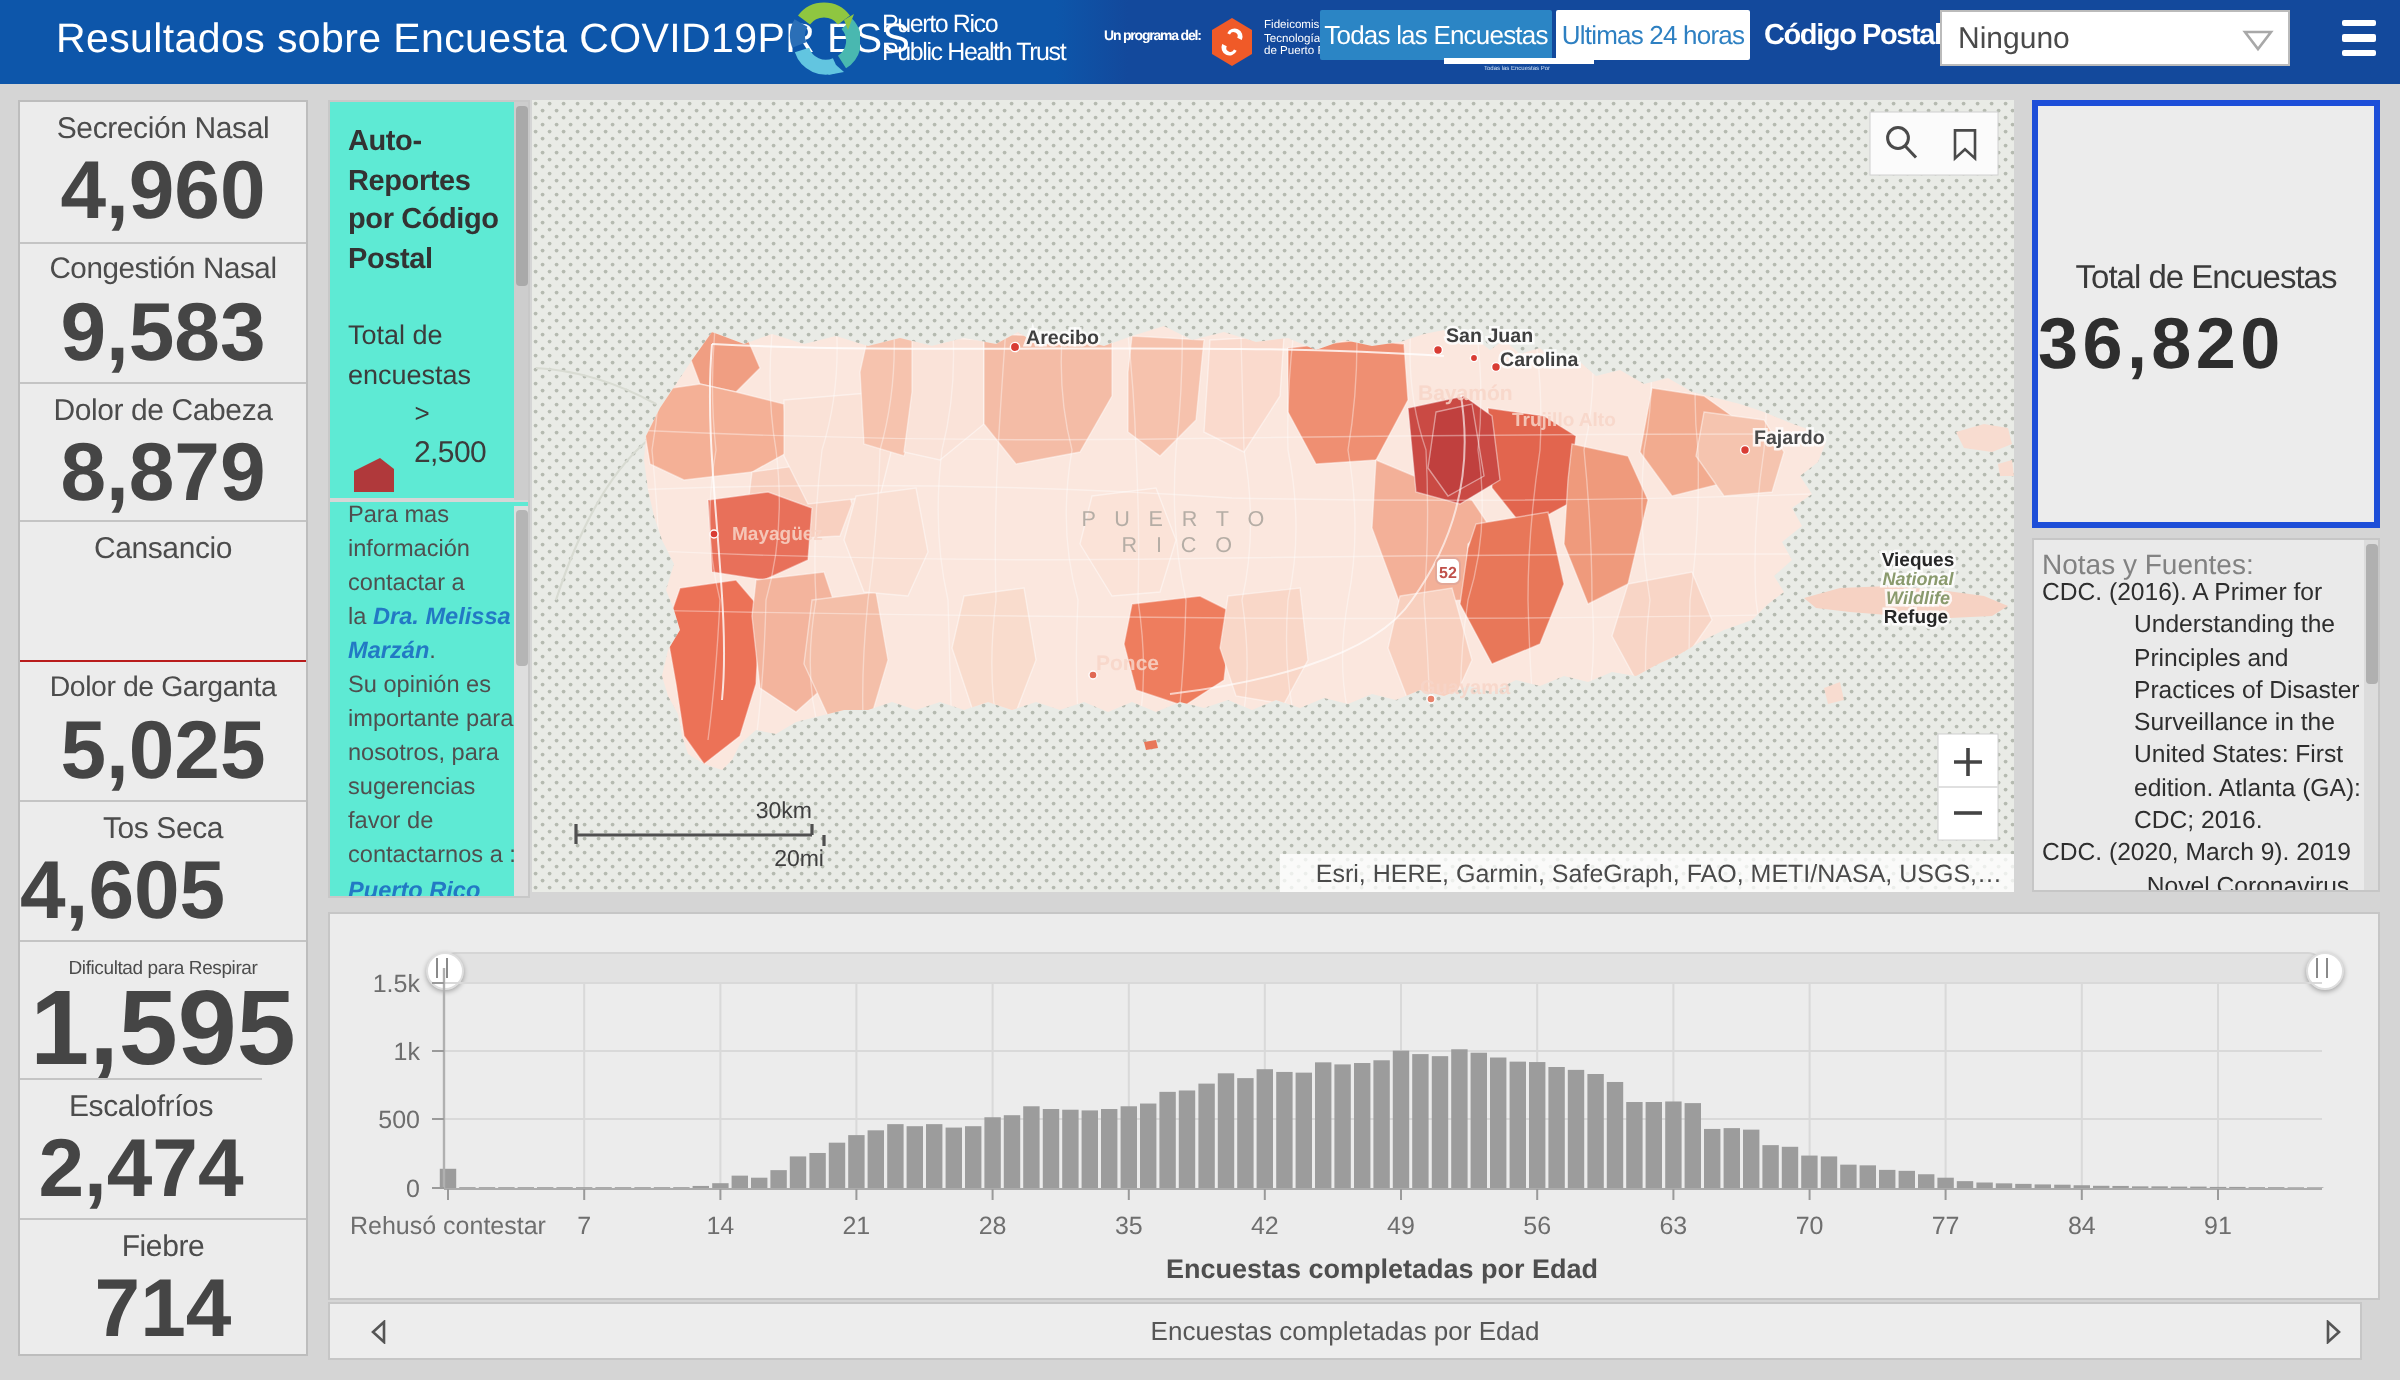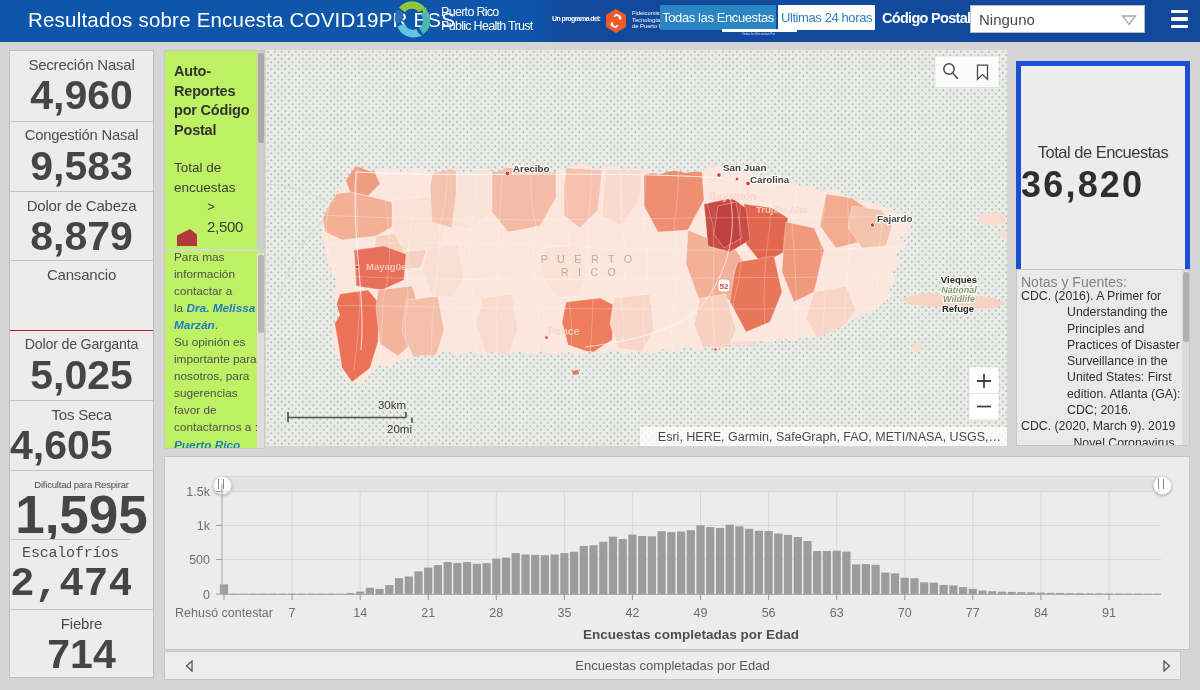--- a/index.html
+++ b/index.html
@@ -68,31 +68,31 @@
 <div style="position:absolute;left:0;top:24px;width:100%;text-align:center;font-size:41px;line-height:40px;font-weight:700;color:#454545;letter-spacing:0px;">5,025</div>
 </div>
 <div style="position:absolute;left:0;top:348.9px;width:143px;height:69.8px;border-top:1px solid #c4c4c4;box-sizing:border-box;overflow:hidden;">
 <div style="position:absolute;left:0;top:5px;width:100%;text-align:center;font-size:15px;color:#4c4c4c;white-space:nowrap;letter-spacing:-0.2px;">Tos Seca</div>
 <div style="position:absolute;left:0;top:24px;width:100%;text-align:left;font-size:41px;line-height:40px;font-weight:700;color:#454545;letter-spacing:0px;">4,605</div>
 </div>
 <div style="position:absolute;left:0;top:418.7px;width:143px;height:69.8px;border-top:1px solid #c4c4c4;box-sizing:border-box;overflow:hidden;">
 <div style="position:absolute;left:0;top:8px;width:100%;text-align:center;font-size:9.5px;color:#4c4c4c;white-space:nowrap;letter-spacing:-0.2px;">Dificultad para Respirar</div>
 <div style="position:absolute;left:0;top:24px;width:100%;text-align:center;font-size:53px;line-height:40px;font-weight:700;color:#454545;letter-spacing:0px;">1,595</div>
 </div>
-<div style="position:absolute;left:0;top:488.4px;width:121px;height:69.8px;border-top:1px solid #c4c4c4;box-sizing:border-box;overflow:hidden;font-family:Liberation Mono, monospace;">
+<div style="position:absolute;left:0;top:488.4px;width:121px;height:69.8px;border-top:1px solid #c4c4c4;box-sizing:border-box;overflow:hidden;">
 <div style="position:absolute;left:0;top:5px;width:100%;text-align:center;font-size:15px;color:#4c4c4c;white-space:nowrap;letter-spacing:-0.2px;">Escalofríos</div>
 <div style="position:absolute;left:0;top:24px;width:100%;text-align:center;font-size:41px;line-height:40px;font-weight:700;color:#454545;letter-spacing:0px;">2,474</div>
 </div>
 <div style="position:absolute;left:0;top:558.2px;width:143px;height:69.8px;border-top:1px solid #c4c4c4;box-sizing:border-box;overflow:hidden;">
 <div style="position:absolute;left:0;top:5px;width:100%;text-align:center;font-size:15px;color:#4c4c4c;white-space:nowrap;letter-spacing:-0.2px;">Fiebre</div>
 <div style="position:absolute;left:0;top:24px;width:100%;text-align:center;font-size:41px;line-height:40px;font-weight:700;color:#454545;letter-spacing:0px;">714</div>
 </div>
 </div>
 
-<div class="abs" style="left:164px;top:50px;width:101px;height:399px;background:#bef264;border:1px solid #c8c8c8;box-sizing:border-box;overflow:hidden;">
+<div class="abs" style="left:164px;top:50px;width:101px;height:399px;background:#5eead4;border:1px solid #c8c8c8;box-sizing:border-box;overflow:hidden;">
   <div class="abs" style="left:9px;top:11px;width:84px;font-size:14.5px;font-weight:700;color:#333;line-height:19.6px;letter-spacing:-0.2px;">Auto-<br>Reportes<br>por Código<br>Postal</div>
   <div class="abs" style="left:9px;top:107px;width:80px;font-size:13.5px;color:#3c3c3c;line-height:20.3px;">Total de<br>encuestas</div>
   <div class="abs" style="left:36px;top:148px;width:20px;font-size:13px;color:#3c3c3c;text-align:center;">&gt;</div>
   <div class="abs" style="left:42px;top:167px;width:33px;font-size:15px;color:#3c3c3c;text-align:left;letter-spacing:-0.3px;">2,500</div>
   <svg class="abs" style="left:11px;top:176.5px;" width="22" height="19" viewBox="0 0 22 19">
       <polygon points="1,18 1,7.5 14,1 21,6.5 21,18" fill="#b0393b"></polygon>
     </svg>
   <div class="abs" style="left:0px;top:198px;width:101px;height:2px;background:#d6d6d6;"></div>
   <div class="abs" style="left:9px;top:198px;width:84px;font-size:11.8px;color:#4f4f4f;line-height:17.05px;white-space:nowrap;">Para mas<br>información<br>contactar a<br>la <span style="color:#2279c4;font-weight:700;font-style:italic;">Dra. Melissa<br>Marzán</span>.<br>Su opinión es<br>importante para<br>nosotros, para<br>sugerencias<br>favor de<br>contactarnos a :<br><span style="color:#2279c4;font-weight:700;font-style:italic;">Puerto Rico</span></div>
   <div class="abs" style="left:92px;top:0px;width:8px;height:199px;background:#cdcdcd;"></div>
@@ -220,21 +220,21 @@
 <rect x="669" y="6" width="64" height="31.5" fill="#fbfbfb" stroke="#d0d0d0" stroke-width="0.5"></rect>
 <circle cx="683" cy="19" r="5.2" fill="none" stroke="#4a4a4a" stroke-width="1.5"></circle>
 <path d="M 686.8,23.2 L 692,28.8" stroke="#4a4a4a" stroke-width="1.5"></path>
 <path d="M 711.5,15.2 h 10 v 14 l -5,-4.6 l -5,4.6 z" fill="none" stroke="#4a4a4a" stroke-width="1.3"></path>
 <rect x="703" y="317" width="30" height="53" fill="#fff" stroke="#d0d0d0" stroke-width="0.5"></rect>
 <path d="M 703,343.5 h 30" stroke="#e0e0e0" stroke-width="1"></path>
 <path d="M 711,331 h 14 M 718,324 v 14" stroke="#444" stroke-width="1.8"></path>
 <path d="M 711,356.5 h 14" stroke="#444" stroke-width="1.8"></path>
 </svg>
 
-<div class="abs" style="left:1016px;top:50px;width:174px;height:214px;background:#ececec;border:5px solid #1d4ed8;box-sizing:border-box;margin-top:11px;">
+<div class="abs" style="left:1016px;top:50px;width:174px;height:214px;background:#ececec;border:3px solid #1d4ed8;box-sizing:border-box;">
   <div class="abs" style="left:0;top:76.5px;width:100%;text-align:center;font-size:16.5px;color:#3a3a3a;letter-spacing:-0.5px;">Total de Encuestas</div>
   <div class="abs" style="left:0;top:98.5px;width:100%;text-align:left;font-size:36px;line-height:40px;font-weight:700;color:#2e2e2e;letter-spacing:2.2px;">36,820</div>
 </div>
 <div class="abs" style="left:1016px;top:269px;width:174px;height:177px;background:#eaeaea;border:1px solid #c6c6c6;box-sizing:border-box;overflow:hidden;">
   <div class="abs" style="left:4px;top:4px;font-size:14px;color:#828282;">Notas y Fuentes:</div>
   <div class="abs" style="left:4px;top:18px;width:160px;font-size:12.3px;line-height:16.3px;color:#2e2e2e;white-space:nowrap;">
     <div>CDC. (2016). A Primer for</div>
     <div style="margin-left:46px;">Understanding the<br>Principles and<br>Practices of Disaster<br>Surveillance in the<br>United States: First<br>edition. Atlanta (GA):<br>CDC; 2016.</div>
     <div>CDC. (2020, March 9). 2019</div>
     <div style="margin-left:46px;text-align:center;">Novel Coronavirus</div>

